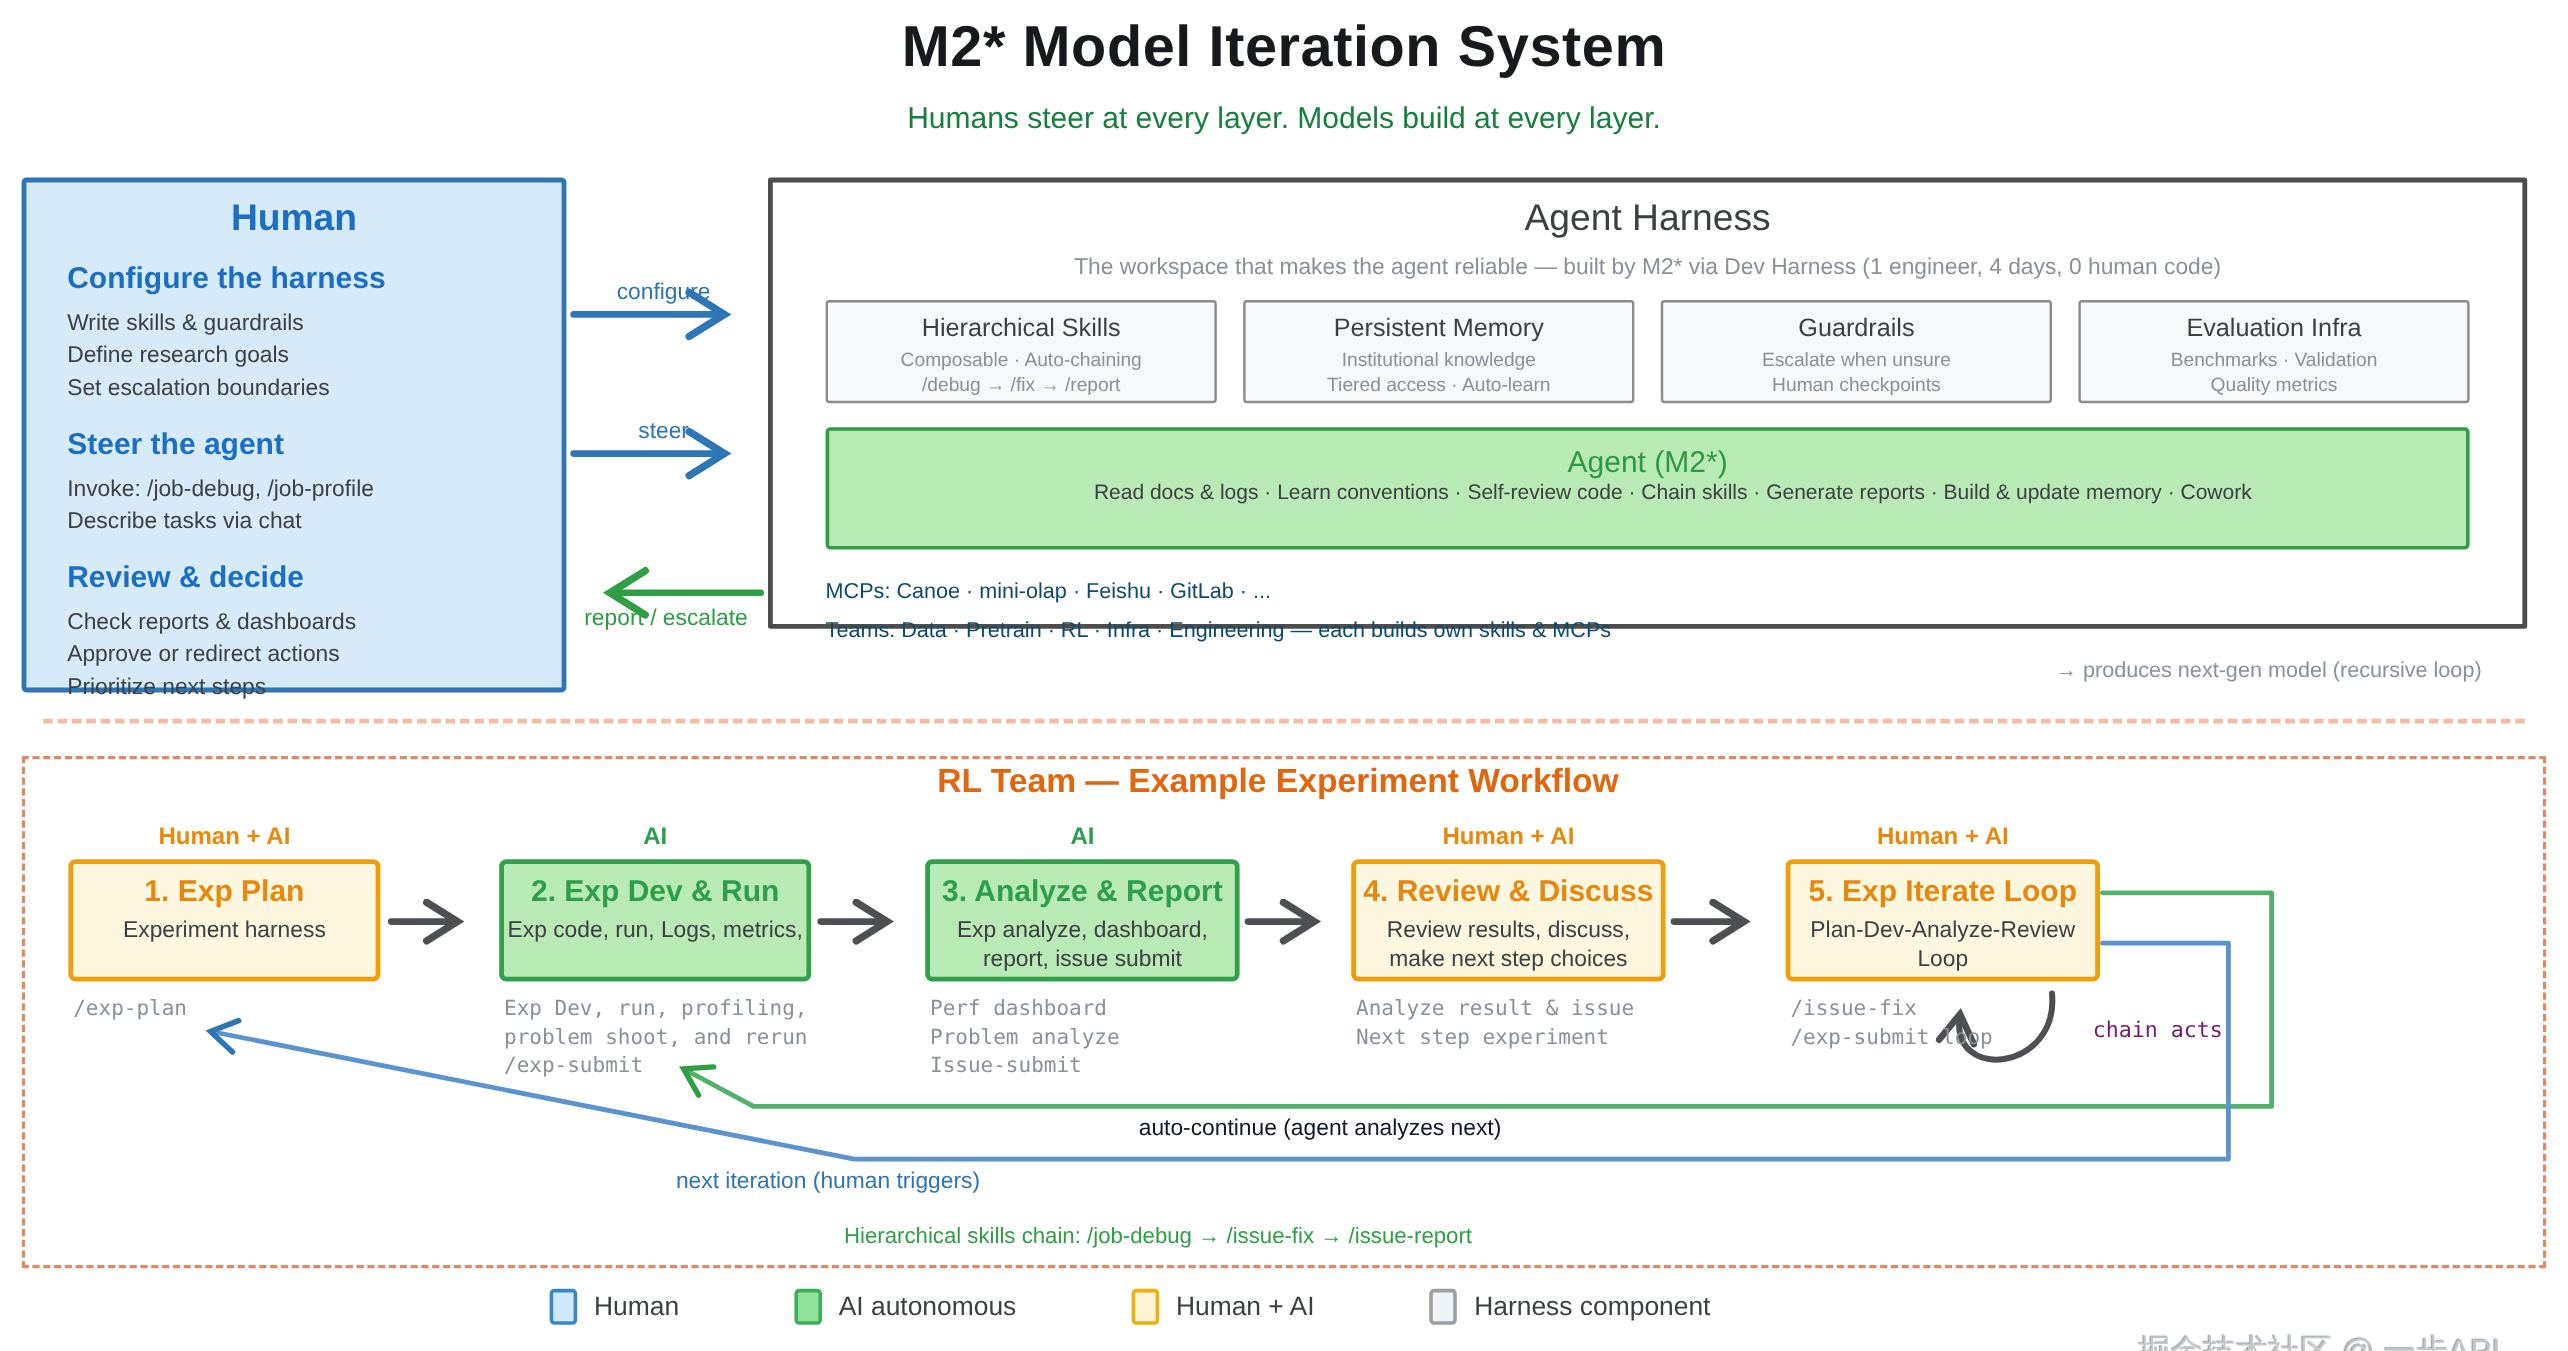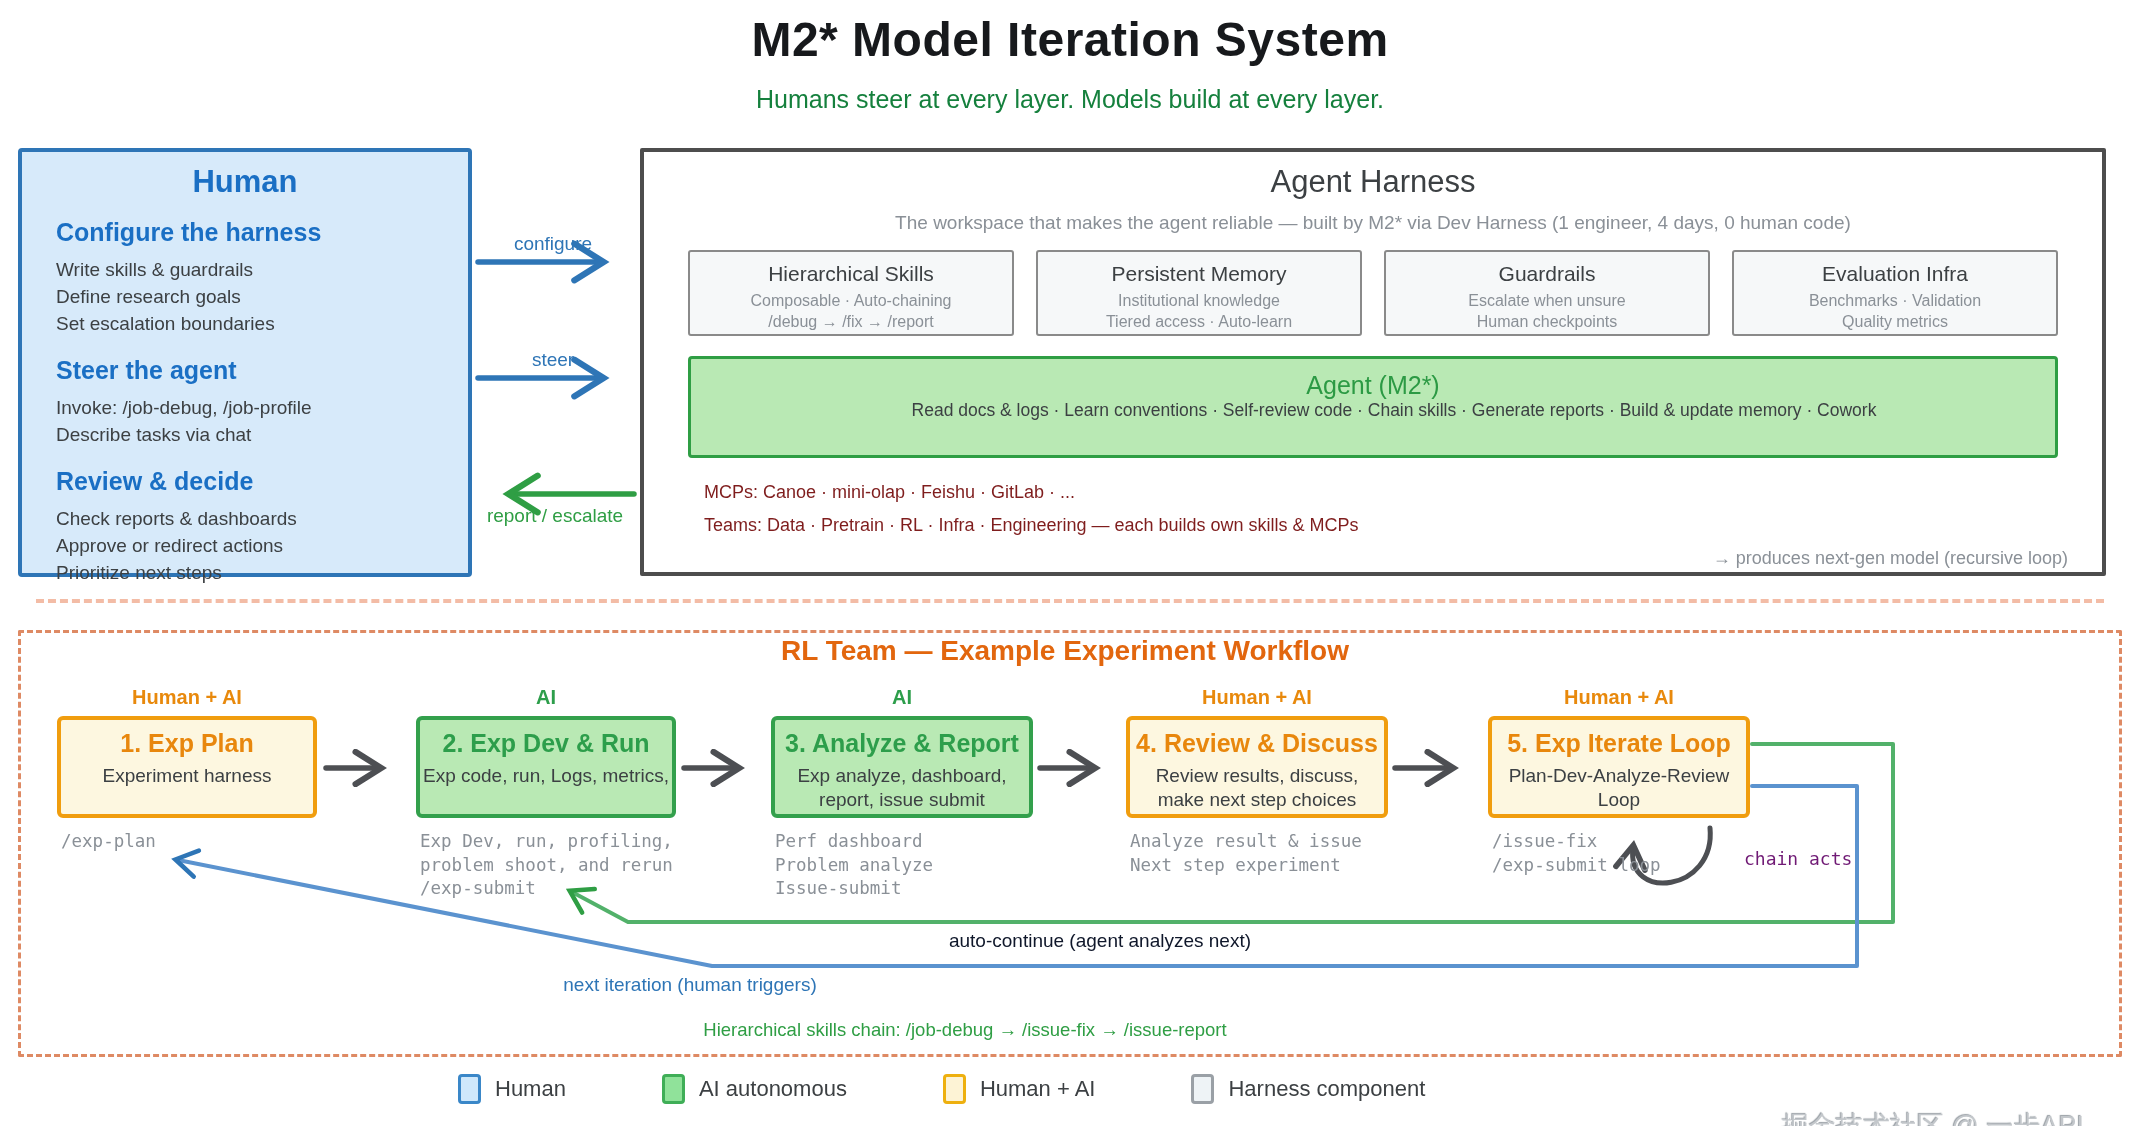--- a/index.html
+++ b/index.html
@@ -23,34 +23,34 @@
 
   
   .alabel { position:absolute; font-size:19px; }
   .alabel.blue { color:#2e75b6; }
   .alabel.green { color:#2f9e44; }
   .lbl-configure { left:488px; top:233px; width:130px; text-align:center; }
   .lbl-steer { left:488px; top:349px; width:130px; text-align:center; }
   .lbl-report { left:470px; top:505px; width:170px; text-align:center; }
 
   
-  .harness-box { position:absolute; left:640px; top:148px; width:1466px; height:428px;
+  .harness-box { position:absolute; left:640px; top:148px; width:1466px; height:376px;
     background:#ffffff; border:4px solid #4d4d4d; border-radius:2px; }
   .hn-title { text-align:center; margin-top:12px; font-size:31px; color:#3c4043; }
   .hn-sub { text-align:center; margin-top:12px; font-size:19px; color:#8a9097; }
   .hn-components { position:absolute; left:44px; right:44px; top:98px; display:flex; gap:22px; }
   .comp-box { flex:1; height:86px; background:#f6f8f9; border:2px solid #8a8a8a; border-radius:3px;
     text-align:center; padding-top:10px; }
   .comp-title { font-size:21px; color:#3c4043; }
   .comp-sub { margin-top:5px; font-size:16px; color:#8a9097; line-height:1.3; white-space:pre-line; }
   .agent-box { position:absolute; left:44px; right:44px; top:204px; height:102px;
     background:#b9e9b4; border:3px solid #2f9e44; border-radius:4px; text-align:center; }
   .agent-title { margin-top:12px; font-size:25px; color:#2c9a44; }
   .agent-caps { font-size:17.5px; color:#3c4043;padding-left:42px; }
-  .hn-meta { position:absolute; left:60px; font-size:18px; color:#7f1d1d; }
+  .hn-meta { position:absolute; left:44px; font-size:18px; color:#0c4a6e; }
   .hn-mcps { top:330px; }
   .hn-teams { top:363px; }
   .hn-produces { position:absolute; right:34px; top:396px; font-size:18px; color:#8a9097; }
 
   
   .divider { position:absolute; left:36px; top:599px; width:2068px; border-top:4px dashed #f3bca6; }
   .wf-box { position:absolute; left:18px; top:630px; width:2104px; height:427px;
     border:3px dashed #de8a64; border-radius:2px; }
   .wf-title { position:absolute; left:0; top:635px; width:2130px; text-align:center;
     font-size:28px; font-weight:bold; color:#e2660e; }

